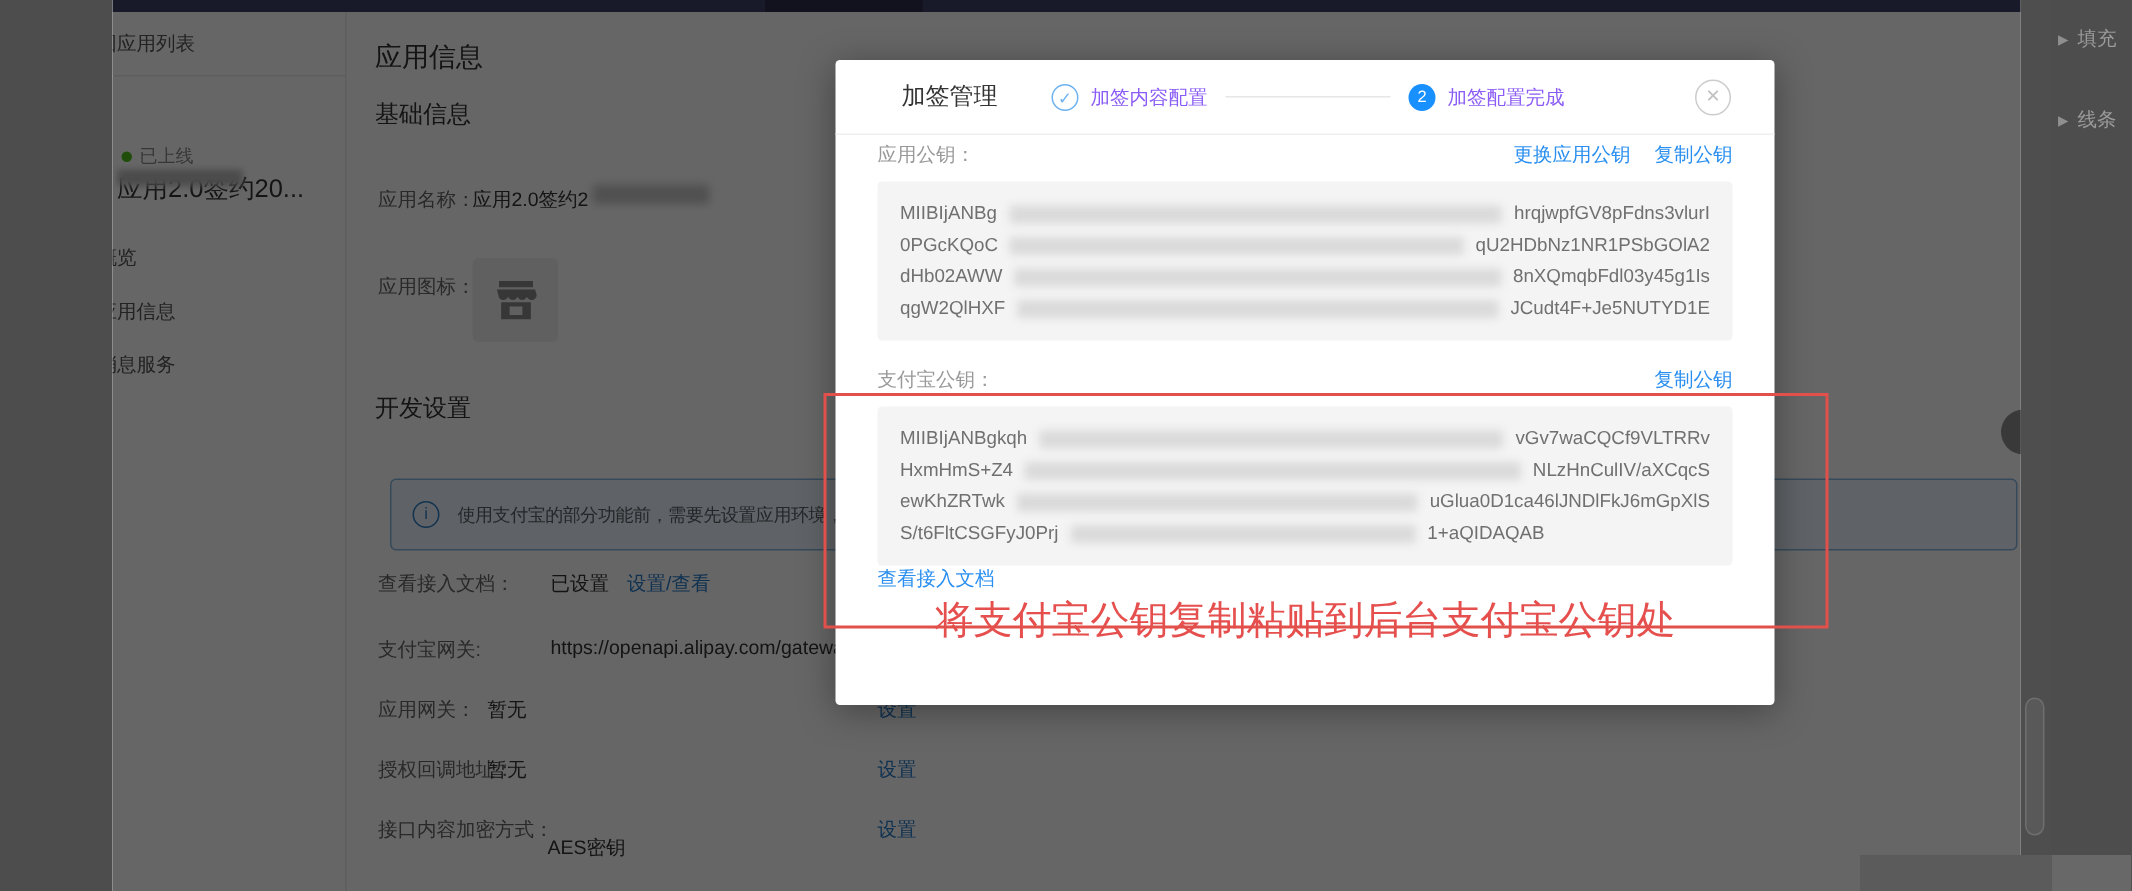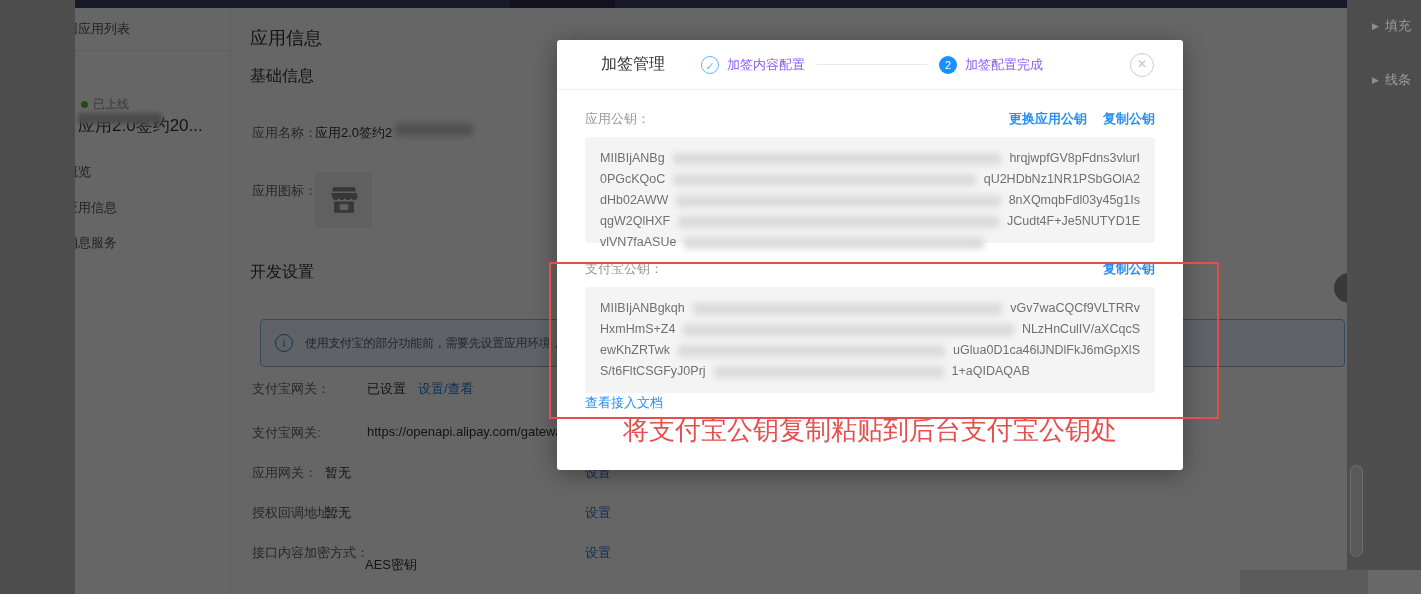--- a/index.html
+++ b/index.html
@@ -42,25 +42,25 @@
   .m-header{position:relative;height:49px;border-bottom:1px solid #efefef;display:flex;align-items:center;padding-left:44px;}
   .m-title{font-size:16px;font-weight:500;color:#333;}
   .steps{display:flex;align-items:center;margin-left:36px;}
   .step-ic1{width:18px;height:18px;border-radius:50%;border:1px solid #6cb2f2;color:#6cb2f2;font-size:11px;line-height:18px;text-align:center;box-sizing:border-box;}
   .step-ic2{width:18px;height:18px;border-radius:50%;background:#1890ff;color:#fff;font-size:11px;line-height:18px;text-align:center;}
   .step-lb{font-size:13px;color:#8b5cf6;margin-left:8px;white-space:nowrap;}
   .step-line{width:110px;height:1px;background:#e6e6e6;margin:0 12px;}
   .m-close{position:absolute;right:29px;top:13px;width:22px;height:22px;border:1px solid #ccc;border-radius:50%;color:#c2c2c2;font-size:12px;line-height:21px;text-align:center;cursor:pointer;}
   .m-body{padding:0 28px;}
   .keyrow{display:flex;justify-content:space-between;align-items:center;}
-  .keyrow.first{margin-top:20px;}
+  .keyrow.first{margin-top:4px;}
   .keyrow.second{margin-top:17px;}
   .k-label{font-size:13px;color:#999;}
   .k-actions{display:flex;gap:16px;}
-  .k-actions span{font-size:13px;color:#2a8ff0;cursor:pointer;font-weight:bold;}
+  .k-actions span{font-size:13px;color:#2a8ff0;cursor:pointer;}
   .keybox{margin-top:9px;height:106px;box-sizing:border-box;background:#f4f4f4;border-radius:3px;padding:11px 15px;font-size:12.5px;color:#707070;line-height:21px;}
   .kline{display:flex;align-items:center;}
   .kline .ks,.kline .ke{white-space:pre;}
   .kline .blur{flex:1;height:12px;margin:0 8px;background:#dadada;border-radius:2px;filter:blur(3px);}
   .kline.nofill .blur{flex:0 0 auto;}
   .kline.b1l5 .blur{width:300px;}
   .kline.b2l5 .blur{width:230px;}
   .doclink{display:inline-block;margin-top:0;font-size:13px;color:#2a8ff0;cursor:pointer;}
   .annotation{margin-top:1px;text-align:center;font-family:"Liberation Serif","DejaVu Serif",serif;font-size:26px;color:#e5504e;white-space:nowrap;}
   
@@ -114,21 +114,21 @@
     </div>
 
     <div class="h-sec2">开发设置</div>
 
     <div class="notice">
       <span class="i-ic">i</span>
       <span class="n-text"><span>使用支付宝的部分功能前，需要先设置应用环境，</span><span class="n-link">查看如何设置</span></span>
     </div>
 
     <div>
-      <div class="f-label" style="top:380px">支付宝网关：</div>
+      <div class="f-label" style="top:380px">查看接入文档：</div>
       <div class="f-value" style="left:292px;top:380px">已设置</div>
       <div class="f-link" style="left:343px;top:380px">设置/查看</div>
 
       <div class="f-label" style="top:424px">支付宝网关:</div>
       <div class="f-value" style="left:292px;top:424px">https://openapi.alipay.com/gateway.do</div>
 
       <div class="f-label" style="top:464px">应用网关：</div>
       <div class="f-value" style="left:250px;top:464px">暂无</div>
       <div class="f-link" style="left:510px;top:464px">设置</div>
 
@@ -184,25 +184,20 @@
           <div class="kline">
               <span class="ks">dHb02AWW</span>
               <span class="blur"></span>
               <span class="ke">8nXQmqbFdl03y45g1Is</span>
             </div>
           <div class="kline">
               <span class="ks">qgW2QlHXF</span>
               <span class="blur"></span>
               <span class="ke">JCudt4F+Je5NUTYD1E</span>
             </div>
-          <div class="kline nofill b1l5">
-              <span class="ks">vlVN7faASUe</span>
-              <span class="blur"></span>
-              <span class="ke"></span>
-            </div>
         </div>
 
         <div class="keyrow second">
           <span class="k-label">支付宝公钥：</span>
           <span class="k-actions">
             <span>复制公钥</span>
           </span>
         </div>
         <div class="keybox">
           <div class="kline">

